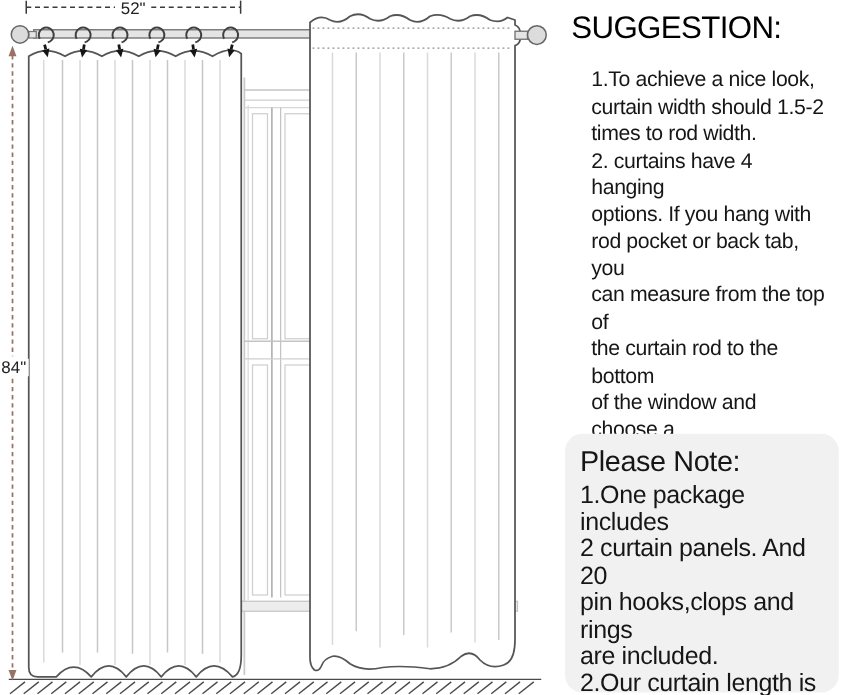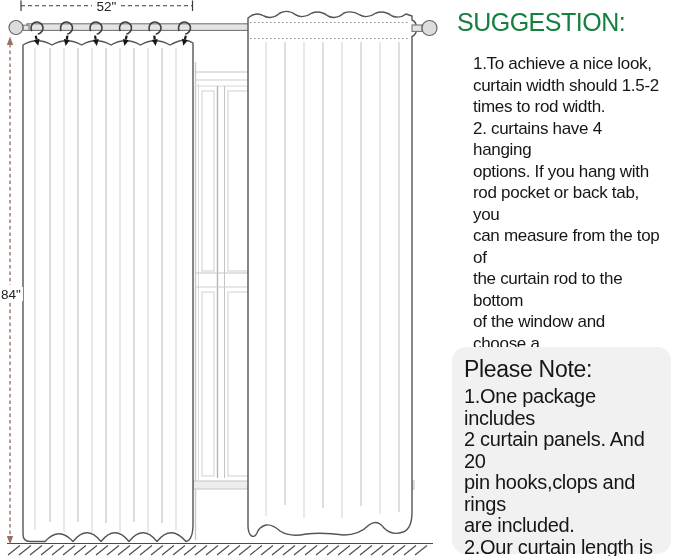--- a/index.html
+++ b/index.html
@@ -3,21 +3,21 @@
 <meta charset="utf-8">
 <style>
   html,body{margin:0;padding:0;}
   body{
     width:679px;height:556px;position:relative;background:#ffffff;overflow:hidden;
     font-family:"Liberation Sans",sans-serif;color:#1a1a1a;
   }
   .stage{position:absolute;left:0;top:0;width:679px;height:556px;}
   svg{position:absolute;left:0;top:0;}
   .text-col{position:absolute;left:457px;top:8px;width:220px;}
-  .sg-title{font-size:25px;font-weight:400;letter-spacing:-0.5px;margin:0 0 3px 0;color:#15803d;}
+  .sg-title{font-size:25px;font-weight:400;letter-spacing:-0.5px;margin:0 0 3px 0;color:#000000;}
   .sg-body{font-size:17px;line-height:21.5px;letter-spacing:-0.3px;margin:16px;white-space:pre-line;color:#161616;}
   .note-box{
     position:absolute;left:452px;top:347px;width:219px;height:207px;
     background:#f1f1f1;border-radius:14px;box-sizing:border-box;padding:9px 16px 0 12px;
   }
   .note-title{font-size:23px;font-weight:400;letter-spacing:-0.3px;margin:0 0 3px 0;color:#161616;}
   .note-body{font-size:20px;line-height:21.5px;letter-spacing:-0.3px;margin:0;white-space:pre-line;color:#161616;}
   .meas-label{font-size:13.5px;fill:#222222;font-family:"Liberation Sans",sans-serif;}
 </style>
 </head>

